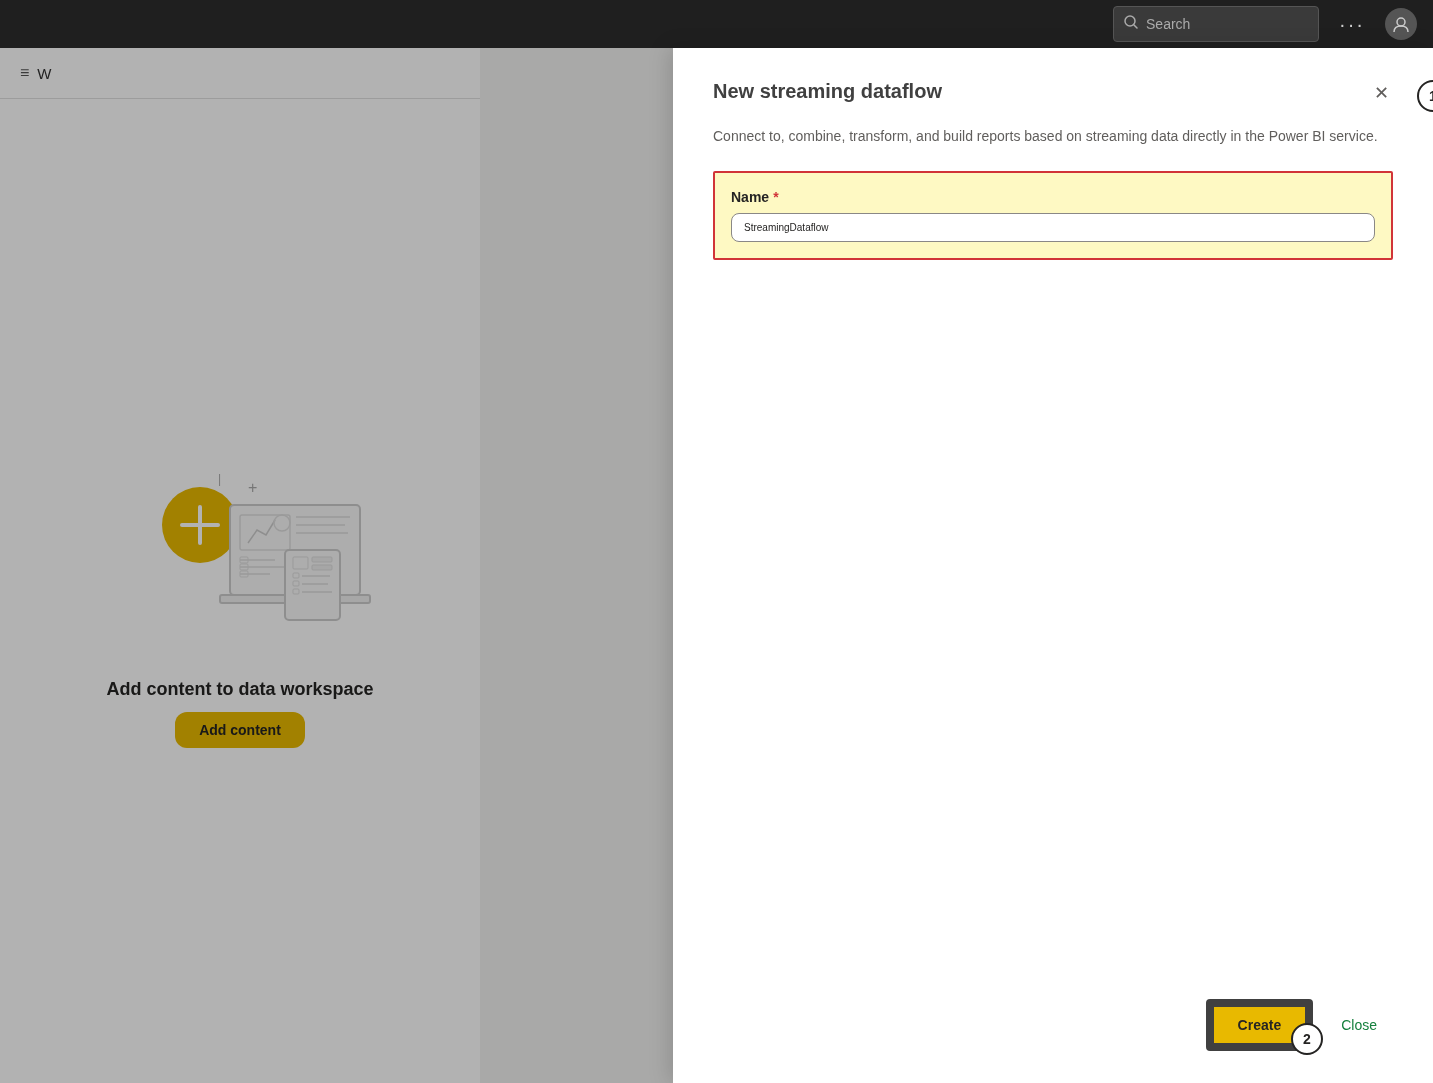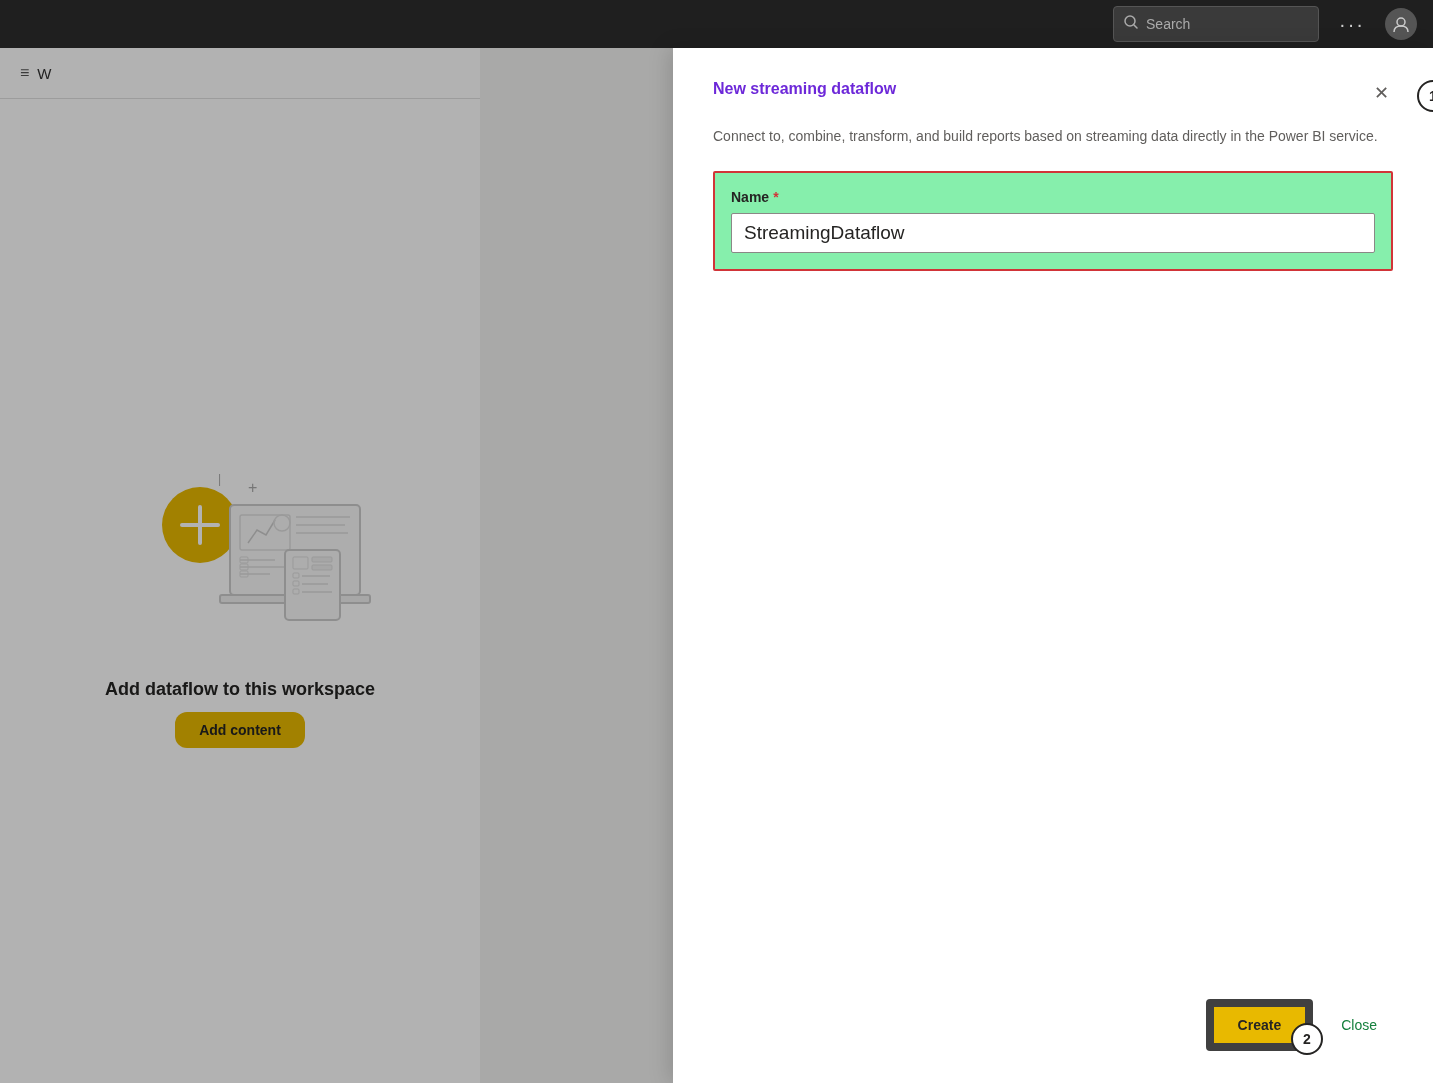--- a/index.html
+++ b/index.html
@@ -184,23 +184,23 @@
     }
 
     .dialog-header {
       display: flex;
       align-items: flex-start;
       justify-content: space-between;
       padding: 32px 40px 20px 40px;
     }
 
     .dialog-title {
-      font-size: 16px;
-      font-weight: 600;
-      color: #6d28d9;
+      font-size: 20px;
+      font-weight: 600;
+      color: #404040;
     }
 
     .close-btn {
       background: none;
       border: none;
       font-size: 18px;
       color: #605e5c;
       cursor: pointer;
       padding: 4px;
       line-height: 1;
@@ -216,43 +216,43 @@
     .dialog-body {
       flex: 1;
       padding: 0 40px;
     }
 
     
     .name-section {
       border: 2px solid #d13438;
       border-radius: 2px;
       padding: 16px;
-      background: #86efac;
+      background: #fef9c3;
     }
 
     .name-label {
       font-size: 14px;
       font-weight: 600;
       color: #252423;
       margin-bottom: 8px;
       display: flex;
       align-items: center;
       gap: 4px;
     }
 
     .required-star {
       color: #d13438;
     }
 
     .name-input {
       width: 100%;
       border: 1px solid #8a8886;
-      border-radius: 2px;
+      border-radius: 8px;
       padding: 8px 12px;
-      font-size: 19px;
+      font-size: 10px;
       color: #252423;
       outline: none;
       font-family: inherit;
     }
 
     
     .step-badge {
       position: absolute;
       width: 32px;
       height: 32px;
@@ -385,21 +385,21 @@
 
           <rect x="193" y="138" width="6" height="5" rx="1" stroke="#ddd" stroke-width="1"></rect>
           <rect x="193" y="146" width="6" height="5" rx="1" stroke="#ddd" stroke-width="1"></rect>
           <rect x="193" y="154" width="6" height="5" rx="1" stroke="#ddd" stroke-width="1"></rect>
           <line x1="202" y1="141" x2="230" y2="141" stroke="#ddd" stroke-width="1.5"></line>
           <line x1="202" y1="149" x2="228" y2="149" stroke="#ddd" stroke-width="1.5"></line>
           <line x1="202" y1="157" x2="232" y2="157" stroke="#ddd" stroke-width="1.5"></line>
         </svg>
       </div>
 
-      <div class="add-content-heading">Add dataflow to this workspace</div>
+      <div class="add-content-heading">Add content to data workspace</div>
       <button class="add-content-btn">Add content</button>
     </div>
   </div>
 
   <div class="overlay"></div>
 
   <div class="dialog-panel">
     <div class="dialog-header" style="position:relative;">
       <div>
         <div class="dialog-title">New streaming dataflow</div>

